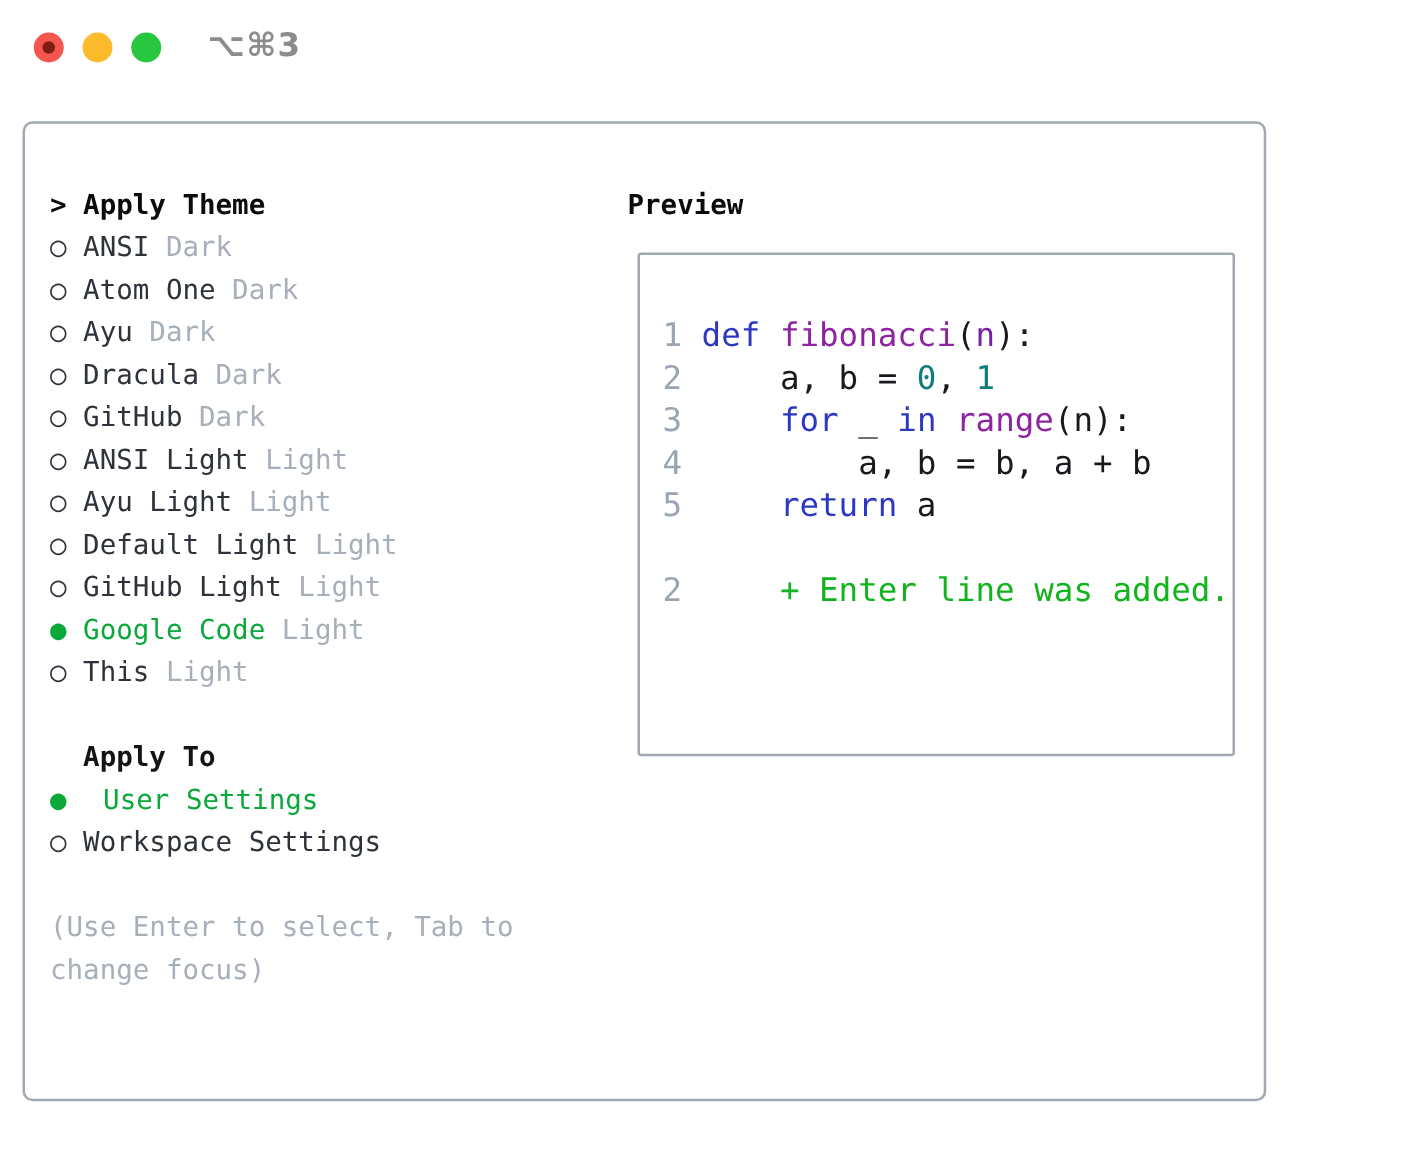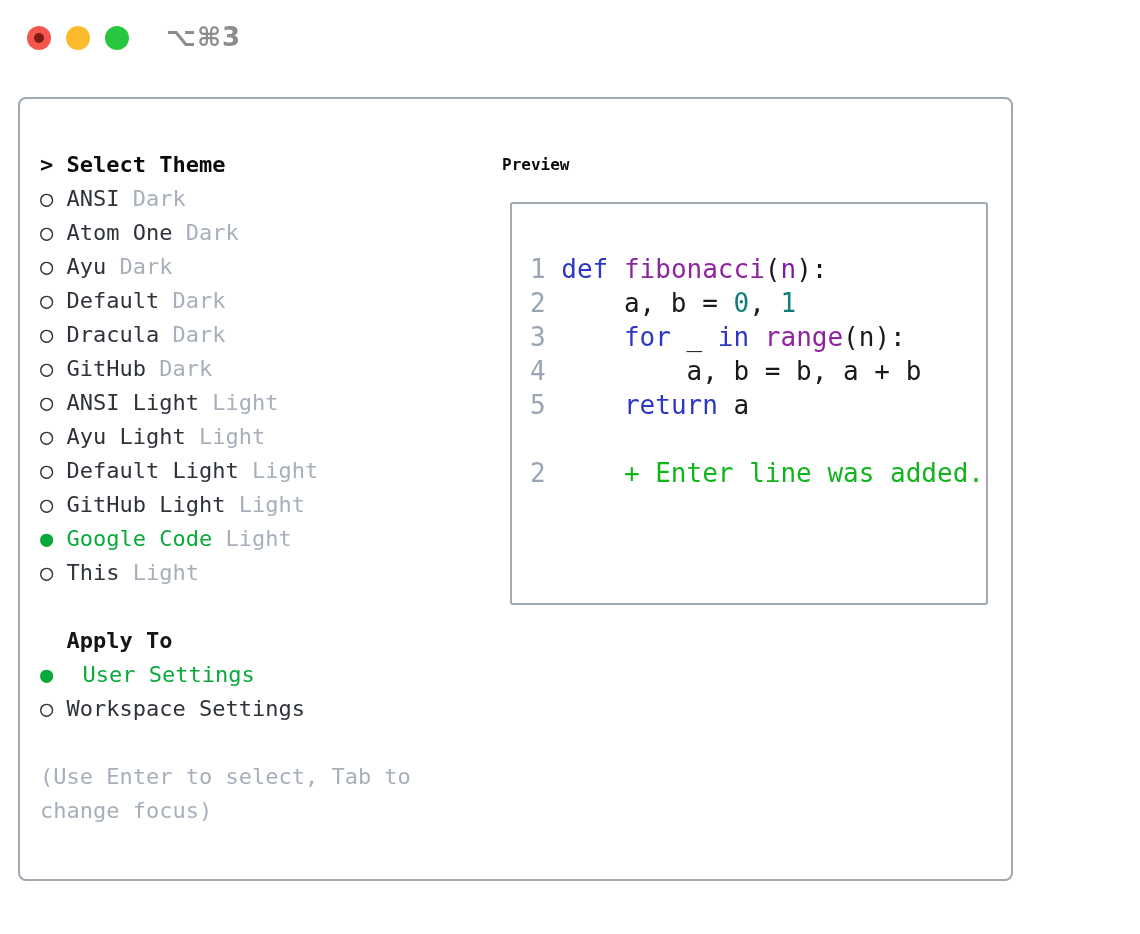--- a/index.html
+++ b/index.html
@@ -34,21 +34,21 @@
   .left-col { position:absolute; left:20px; top:49px; }
   .sel-title { font-weight:bold; color:#0b0b0c; }
   .prompt { font-weight:bold; color:#0b0b0c; }
   .tag { }
   .spacer { height:34px; }
   .apply-title { font-weight:bold; color:#131416; }
   .help { font-size:22px; line-height:34px; white-space:pre; }
 
   
   .preview-title { position:absolute; left:482px; top:49px; height:34px; line-height:34px;
-                   font-size:16px; font-weight:bold; color:#0b0b0c; }
+                   font-size:22px; font-weight:bold; color:#0b0b0c; }
   .preview-box { position:absolute; left:490px; top:103px; width:478px; height:403px;
                  border:2px solid #a0a8b2; border-radius:3px; background:#fff;
                  padding:48px 10px 0 18px; overflow:hidden; }
   .pvline { height:34px; line-height:34px; font-size:26px; white-space:pre; }
   .lnum { display:inline-block; width:2ch; }
 </style>
 </head>
 <body>
 
 <div class="window">
@@ -58,26 +58,25 @@
         <div class="dot"></div>
       </div>
     <div class="light light-yellow"></div>
     <div class="light light-green"></div>
     <div class="shortcut">⌥⌘3</div>
   </div>
 
   <div class="panel">
 
     <div class="left-col">
-      <div class="row"><span class="prompt marker" id="prompt-slot">&gt; </span><span class="sel-title">Select Theme</span></div>
+      <div class="row"><span class="prompt marker" id="prompt-slot">&gt; </span><span class="sel-title">Apply Theme</span></div>
       <div id="theme-list">
           <div class="row"><span class="marker" style="color: rgb(46, 51, 59);">○ </span><span style="color: rgb(46, 51, 59);">ANSI</span><span class="tag" style="color: rgb(167, 175, 187);"> Dark</span></div>
           <div class="row"><span class="marker" style="color: rgb(46, 51, 59);">○ </span><span style="color: rgb(46, 51, 59);">Atom One</span><span class="tag" style="color: rgb(167, 175, 187);"> Dark</span></div>
           <div class="row"><span class="marker" style="color: rgb(46, 51, 59);">○ </span><span style="color: rgb(46, 51, 59);">Ayu</span><span class="tag" style="color: rgb(167, 175, 187);"> Dark</span></div>
-          <div class="row"><span class="marker" style="color: rgb(46, 51, 59);">○ </span><span style="color: rgb(46, 51, 59);">Default</span><span class="tag" style="color: rgb(167, 175, 187);"> Dark</span></div>
           <div class="row"><span class="marker" style="color: rgb(46, 51, 59);">○ </span><span style="color: rgb(46, 51, 59);">Dracula</span><span class="tag" style="color: rgb(167, 175, 187);"> Dark</span></div>
           <div class="row"><span class="marker" style="color: rgb(46, 51, 59);">○ </span><span style="color: rgb(46, 51, 59);">GitHub</span><span class="tag" style="color: rgb(167, 175, 187);"> Dark</span></div>
           <div class="row"><span class="marker" style="color: rgb(46, 51, 59);">○ </span><span style="color: rgb(46, 51, 59);">ANSI Light</span><span class="tag" style="color: rgb(167, 175, 187);"> Light</span></div>
           <div class="row"><span class="marker" style="color: rgb(46, 51, 59);">○ </span><span style="color: rgb(46, 51, 59);">Ayu Light</span><span class="tag" style="color: rgb(167, 175, 187);"> Light</span></div>
           <div class="row"><span class="marker" style="color: rgb(46, 51, 59);">○ </span><span style="color: rgb(46, 51, 59);">Default Light</span><span class="tag" style="color: rgb(167, 175, 187);"> Light</span></div>
           <div class="row"><span class="marker" style="color: rgb(46, 51, 59);">○ </span><span style="color: rgb(46, 51, 59);">GitHub Light</span><span class="tag" style="color: rgb(167, 175, 187);"> Light</span></div>
           <div class="row"><span class="marker" style="color: rgb(11, 169, 60);">● </span><span style="color: rgb(11, 169, 60);">Google Code</span><span class="tag" style="color: rgb(167, 175, 187);"> Light</span></div>
           <div class="row"><span class="marker" style="color: rgb(46, 51, 59);">○ </span><span style="color: rgb(46, 51, 59);">This</span><span class="tag" style="color: rgb(167, 175, 187);"> Light</span></div>
         </div>
       <div class="spacer"></div>

